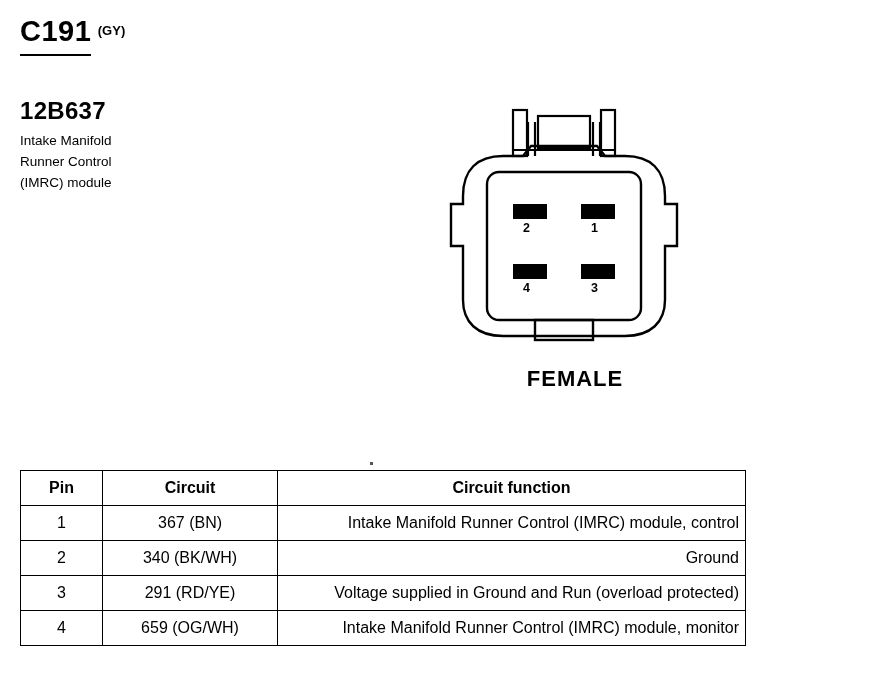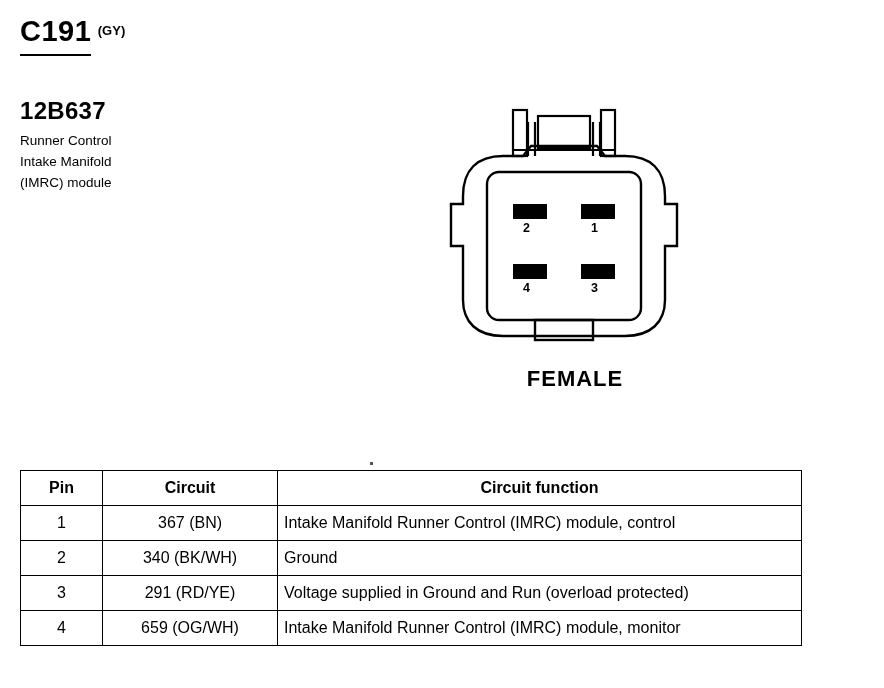--- a/index.html
+++ b/index.html
@@ -79,60 +79,60 @@
     font-size: 12.5px;
     font-weight: bold;
     font-family: "Liberation Sans", sans-serif;
   }
 
   
   #pin-table {
     position: absolute;
     left: 20px;
     top: 470px;
-    width: 782px;
+    width: 726px;
     border-collapse: collapse;
     table-layout: fixed;
   }
   #pin-table th, #pin-table td {
     border: 1.5px solid #000;
     font-size: 16px;
     height: 30px;
     padding: 2px 6px;
   }
   #pin-table th {
     font-weight: bold;
     text-align: center;
   }
   .col-pin { width: 82px; }
   .col-circuit { width: 175px; }
   .cell-center { text-align: center; }
-  .cell-left { text-align: left; padding-left: 10px; }
+  .cell-left { text-align: right; padding-left: 10px; }
   .speck {
     position: absolute;
     left: 370px;
     top: 462px;
     width: 3px;
     height: 3px;
     background: #555;
   }
 </style>
 </head>
 <body>
 
 <div id="connector-header">
   <span id="connector-id">C191</span>
   <span id="connector-color">(GY)</span>
 </div>
 
 <div id="part-number">12B637</div>
 
 <div id="component-description">
+  <div>Intake Manifold</div>
   <div>Runner Control</div>
-  <div>Intake Manifold</div>
   <div>(IMRC) module</div>
 </div>
 
 <div id="connector-drawing">
   <svg width="300" height="260" viewBox="0 0 300 260">
 
     <g fill="none" stroke="#000" stroke-width="2.2">
 
       <rect x="113" y="16" width="52" height="32"></rect>
 

